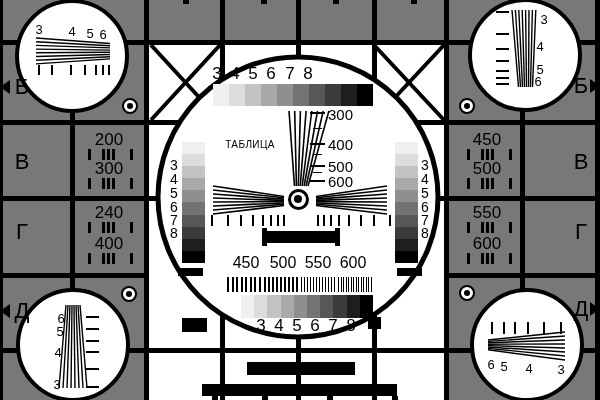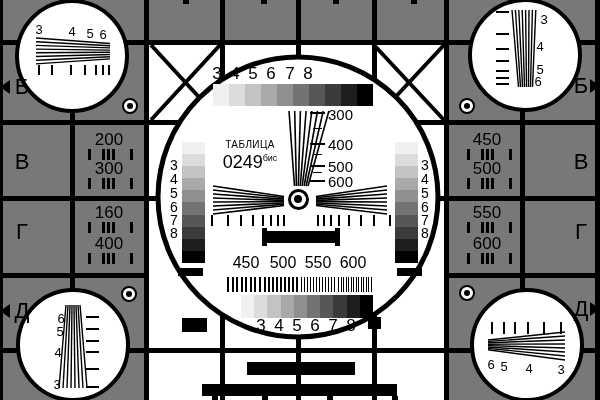--- a/index.html
+++ b/index.html
@@ -107,21 +107,20 @@
         <line x1="488" y1="344.2" x2="565" y2="344" stroke="#000000" stroke-width="1.4"></line>
         <line x1="488" y1="345.6" x2="565" y2="348" stroke="#000000" stroke-width="1.4"></line>
         <line x1="488" y1="347" x2="565" y2="352" stroke="#000000" stroke-width="1.4"></line>
         <line x1="488" y1="348.4" x2="565" y2="356" stroke="#000000" stroke-width="1.4"></line>
         <line x1="488" y1="349.8" x2="565" y2="360" stroke="#000000" stroke-width="1.4"></line>
       </g>
   </svg>
 
   <div id="content" style="left:0;top:0;width:600px;height:400px">
     <div class="ctr ttl">ТАБЛИЦА</div>
-    <div class="ctr code"><span>0249</span><sup>бис</sup></div>
   <div style="left: 183px; top: 0px; width: 6px; height: 4px; background: rgb(0, 0, 0);"></div>
       <div style="left: 261px; top: 0px; width: 6px; height: 4px; background: rgb(0, 0, 0);"></div>
       <div style="left: 333px; top: 0px; width: 6px; height: 4px; background: rgb(0, 0, 0);"></div>
       <div style="left: 411px; top: 0px; width: 6px; height: 4px; background: rgb(0, 0, 0);"></div>
       <div style="left: 212px; top: 396px; width: 6px; height: 4px; background: rgb(0, 0, 0);"></div>
       <div style="left: 262px; top: 396px; width: 6px; height: 4px; background: rgb(0, 0, 0);"></div>
       <div style="left: 327px; top: 396px; width: 6px; height: 4px; background: rgb(0, 0, 0);"></div>
       <div style="left: 392px; top: 396px; width: 6px; height: 4px; background: rgb(0, 0, 0);"></div>
       <div class="ctr" style="left: 22px; top: 87px; font-size: 22px;">Б</div>
       <div style="left: 0px; top: 80px; width: 0px; height: 0px; border-top: 7px solid transparent; border-bottom: 7px solid transparent; border-right: 10px solid rgb(0, 0, 0);"></div>
@@ -140,21 +139,21 @@
       <div style="left: 102px; top: 149px; width: 2.5px; height: 11px; background: rgb(0, 0, 0);"></div>
       <div style="left: 107px; top: 149px; width: 2.5px; height: 11px; background: rgb(0, 0, 0);"></div>
       <div style="left: 112px; top: 149px; width: 2.5px; height: 11px; background: rgb(0, 0, 0);"></div>
       <div style="left: 130px; top: 149px; width: 2.5px; height: 11px; background: rgb(0, 0, 0);"></div>
       <div class="ctr" style="left: 109px; top: 169px; font-size: 17px;">300</div>
       <div style="left: 88px; top: 178px; width: 2.5px; height: 11px; background: rgb(0, 0, 0);"></div>
       <div style="left: 102px; top: 178px; width: 2.5px; height: 11px; background: rgb(0, 0, 0);"></div>
       <div style="left: 107px; top: 178px; width: 2.5px; height: 11px; background: rgb(0, 0, 0);"></div>
       <div style="left: 112px; top: 178px; width: 2.5px; height: 11px; background: rgb(0, 0, 0);"></div>
       <div style="left: 130px; top: 178px; width: 2.5px; height: 11px; background: rgb(0, 0, 0);"></div>
-      <div class="ctr" style="left: 109px; top: 213px; font-size: 17px;">160</div>
+      <div class="ctr" style="left: 109px; top: 213px; font-size: 17px;">240</div>
       <div style="left: 88px; top: 222px; width: 2.5px; height: 11px; background: rgb(0, 0, 0);"></div>
       <div style="left: 102px; top: 222px; width: 2.5px; height: 11px; background: rgb(0, 0, 0);"></div>
       <div style="left: 107px; top: 222px; width: 2.5px; height: 11px; background: rgb(0, 0, 0);"></div>
       <div style="left: 112px; top: 222px; width: 2.5px; height: 11px; background: rgb(0, 0, 0);"></div>
       <div style="left: 130px; top: 222px; width: 2.5px; height: 11px; background: rgb(0, 0, 0);"></div>
       <div class="ctr" style="left: 109px; top: 244px; font-size: 17px;">400</div>
       <div style="left: 88px; top: 253px; width: 2.5px; height: 11px; background: rgb(0, 0, 0);"></div>
       <div style="left: 102px; top: 253px; width: 2.5px; height: 11px; background: rgb(0, 0, 0);"></div>
       <div style="left: 107px; top: 253px; width: 2.5px; height: 11px; background: rgb(0, 0, 0);"></div>
       <div style="left: 112px; top: 253px; width: 2.5px; height: 11px; background: rgb(0, 0, 0);"></div>

